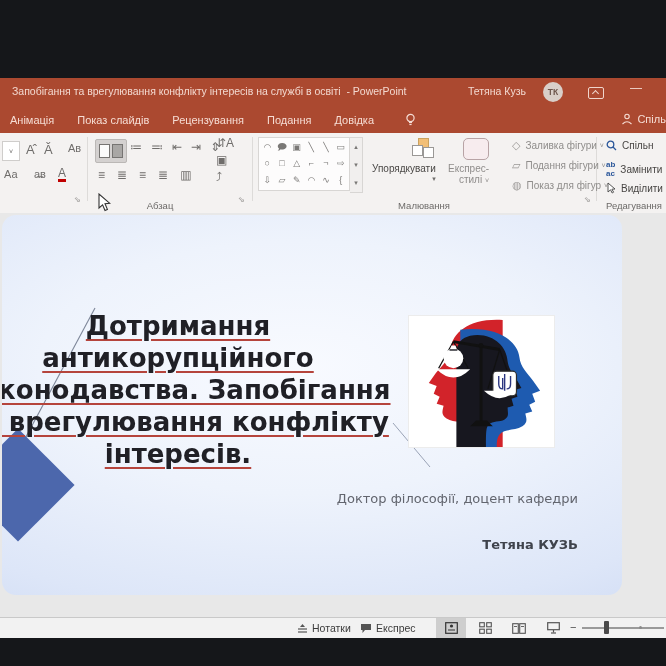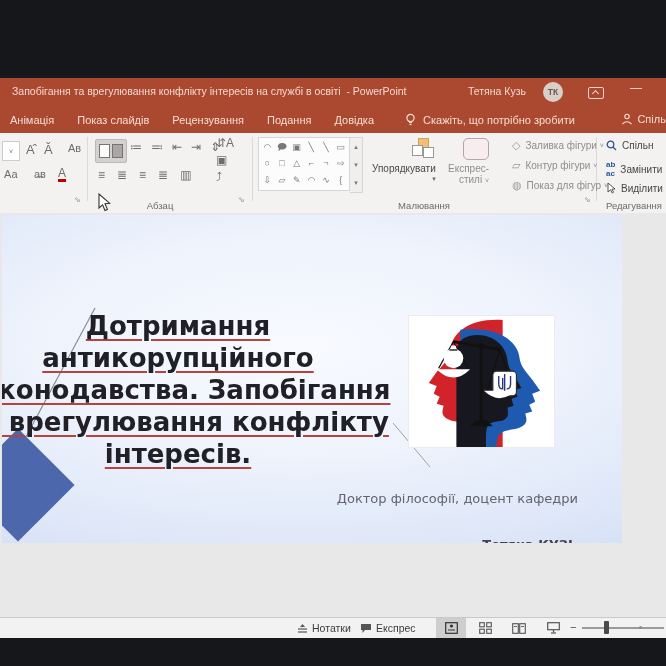--- a/index.html
+++ b/index.html
@@ -49,22 +49,22 @@
   .sq .b{left:0;top:7px;background:#fff;border:1px solid #9a9896;}
   .sq .c{left:11px;top:9px;background:#fff;border:1px solid #9a9896;}
   .qstyle{width:24px;height:20px;border:1.5px solid #b8a3a5;border-radius:5px;background:#f7ecee;}
   .menurow{position:absolute;display:flex;align-items:center;font-size:10px;color:#8f8d8b;white-space:nowrap;}
   .menurow .mi{margin-right:5px;font-size:11px;color:#9b9997;}
   .editrow{position:absolute;display:flex;align-items:center;font-size:10px;color:#474543;white-space:nowrap;}
   .editrow svg,.editrow .mi{margin-right:5px;}
 
   
   #canvas{left:0;top:213px;width:666px;height:404px;background:#e8e8e8;}
-  #slide{left:2px;top:2px;width:620px;height:328px;overflow:hidden;
-         background:radial-gradient(120% 95% at 48% 40%, #f8faff 0%, #eef3fc 35%, #dde6f8 68%, #c5d3f0 100%);}
+  #slide{left:2px;top:2px;width:620px;height:380px;overflow:hidden;
+         background:radial-gradient(120% 95% at 48% 40%, #f8faff 0%, #eef3fc 35%, #dde6f8 68%, #c5d3f0 100%);border-radius:14px;}
   #slide-title{left:-84px;top:95px;width:520px;text-align:center;
                font-family:"DejaVu Sans",sans-serif;font-weight:bold;font-size:26px;line-height:32px;color:#202026;}
   #slide-title span{text-decoration:underline;text-decoration-color:#b5443c;text-decoration-thickness:2px;text-underline-offset:4px;}
   #credits{left:296px;top:272px;width:280px;text-align:right;
            font-family:"DejaVu Sans",sans-serif;font-size:13px;line-height:23px;color:#62656e;}
   #credits .name{font-weight:bold;color:#3f434c;}
   #diamond{left:-24px;top:230px;width:80px;height:80px;background:#4c67ac;transform:rotate(45deg);}
   #slide-decor{left:0;top:0;}
   #slide-img{left:406px;top:100px;width:147px;height:133px;background:#fff;border:1px solid #ececec;box-sizing:border-box;}
 
@@ -105,21 +105,20 @@
     <span class="tab">Показ слайдів</span>
     <span class="tab">Рецензування</span>
     <span class="tab">Подання</span>
     <span class="tab">Довідка</span>
     <span id="tellme">
       <svg width="11" height="14" viewBox="0 0 11 14">
         <circle cx="5.5" cy="5" r="3.6" fill="none" stroke="#f6ddd4" stroke-width="1.2"></circle>
         <line x1="4" y1="9.5" x2="7" y2="9.5" stroke="#f6ddd4" stroke-width="1.2"></line>
         <line x1="4.4" y1="11.5" x2="6.6" y2="11.5" stroke="#f6ddd4" stroke-width="1.2"></line>
       </svg>
-      <span>Скажіть, що потрібно зробити</span>
     </span>
     <span id="share">
       <svg width="12" height="12" viewBox="0 0 12 12">
         <circle cx="6" cy="3.5" r="2.2" fill="none" stroke="#f6ddd4" stroke-width="1.1"></circle>
         <path d="M1.5,11 Q6,6.5 10.5,11" fill="none" stroke="#f6ddd4" stroke-width="1.1"></path>
       </svg>
       <span>Спільн</span>
     </span>
   </div>
 
@@ -203,21 +202,21 @@
       <span class="qstyle"></span>
       <span class="lbl dim">Експрес-</span>
       <span class="lbl dim" style="margin-top:0"><span>стилі</span> <span style="font-size:7px">˅</span></span>
     </div>
     <div class="menurow" style="left:512px;top:6px;">
       <span class="mi">◇</span>
       <span>Заливка фігури</span>&nbsp;<span style="font-size:7px">˅</span>
     </div>
     <div class="menurow" style="left:512px;top:26px;">
       <span class="mi">▱</span>
-      <span>Контур фігури</span>&nbsp;<span style="font-size:7px">˅</span>
+      <span>Подання фігури</span>&nbsp;<span style="font-size:7px">˅</span>
     </div>
     <div class="menurow" style="left:512px;top:46px;">
       <span class="mi">◍</span>
       <span>Показ для фігур</span>&nbsp;<span style="font-size:7px">˅</span>
     </div>
     <span class="launcher" style="left:584px;top:62px">⇘</span>
     <div class="glabel" style="left:374px;width:100px">Малювання</div>
 
     <div class="editrow" style="left:606px;top:7px;">
       <svg width="11" height="11" viewBox="0 0 11 11">

